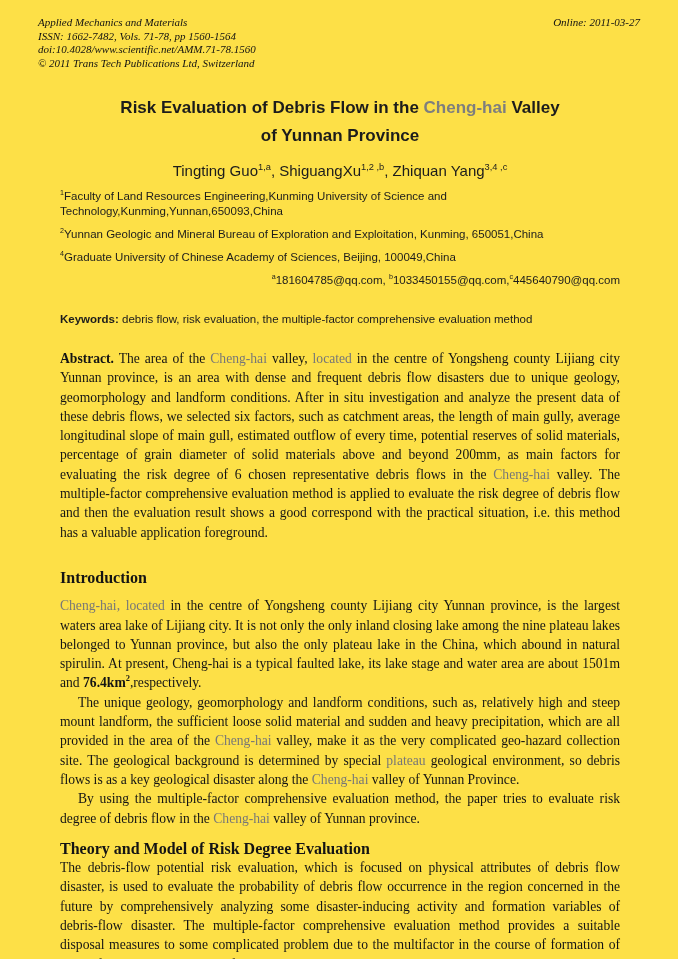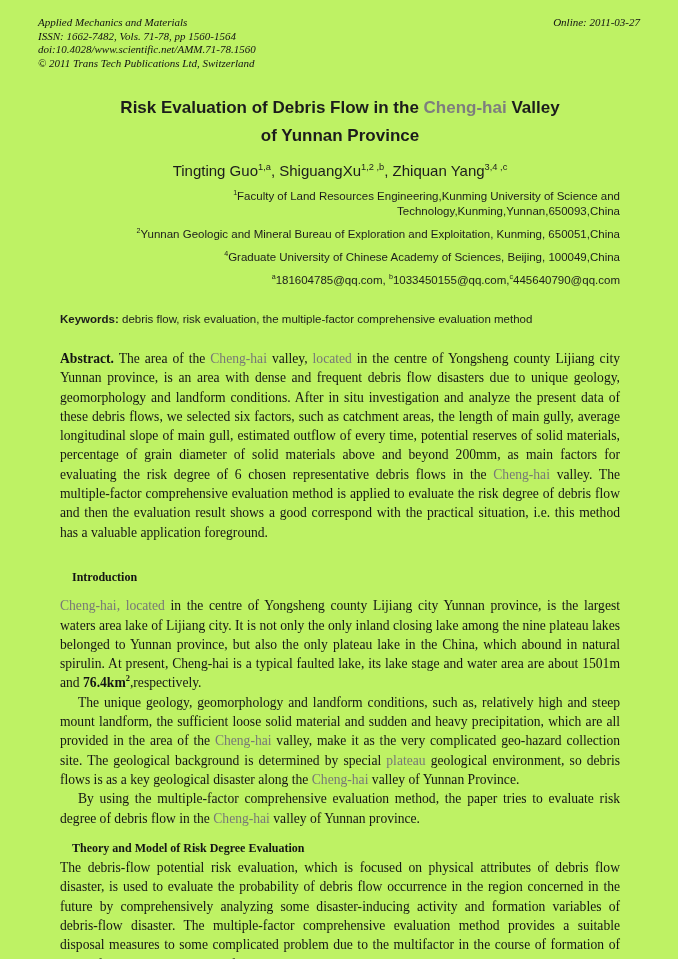--- a/index.html
+++ b/index.html
@@ -1,20 +1,20 @@
 <!DOCTYPE html>
 <html><head>
 <meta charset="utf-8">
 <style>
   html, body { margin: 0; padding: 0; background: #ffffff; }
   .page {
     position: relative;
     width: 678px;
     height: 959px;
-    background: #bef264;
+    background: #fde047;
     color: #1a1a1a;
     overflow: hidden;
     box-sizing: border-box;
     padding: 16px 58px 0 60px;
     font-family: "Liberation Serif", serif;
   }
   
   .hdr {
     display: flex;
     justify-content: space-between;
@@ -39,21 +39,21 @@
     color: #1c1c1c;
   }
   .authors {
     margin-top: 12px;
     text-align: center;
     font-family: "Liberation Sans", sans-serif;
     font-size: 15px;
     color: #1c1c1c;
   }
   .affil {
-    text-align: right;
+    text-align: left;
     font-family: "Liberation Sans", sans-serif;
     font-size: 11.5px;
     line-height: 15px;
     color: #1c1c1c;
     margin-top: 8px;
   }
   .affil-wrap { margin-top: 10px; }
   .emails {
     margin-top: 9px;
     text-align: right;
@@ -73,22 +73,22 @@
     font-family: "Liberation Serif", serif;
     font-size: 13.6px;
     line-height: 19.3px;
     color: #141414;
   }
   .para { text-align: justify; margin: 0; }
   .para.indent { text-indent: 18px; }
   .abstract { margin-top: 22px; }
   .section-head {
     font-weight: bold;
-    font-size: 12px;
-    margin: 12px;
+    font-size: 16px;
+    margin: 0;
   }
   .h-intro { margin-top: 26px; margin-bottom: 9px; }
   .h-theory { margin-top: 11px; margin-bottom: 0; }
   sup { font-size: 62%; line-height: 0; }
   .bold { font-weight: bold; }
   .gray { color: #777777; }
   .title .gray { color: #7e7e7e; }
 </style>
 </head>
 <body>

